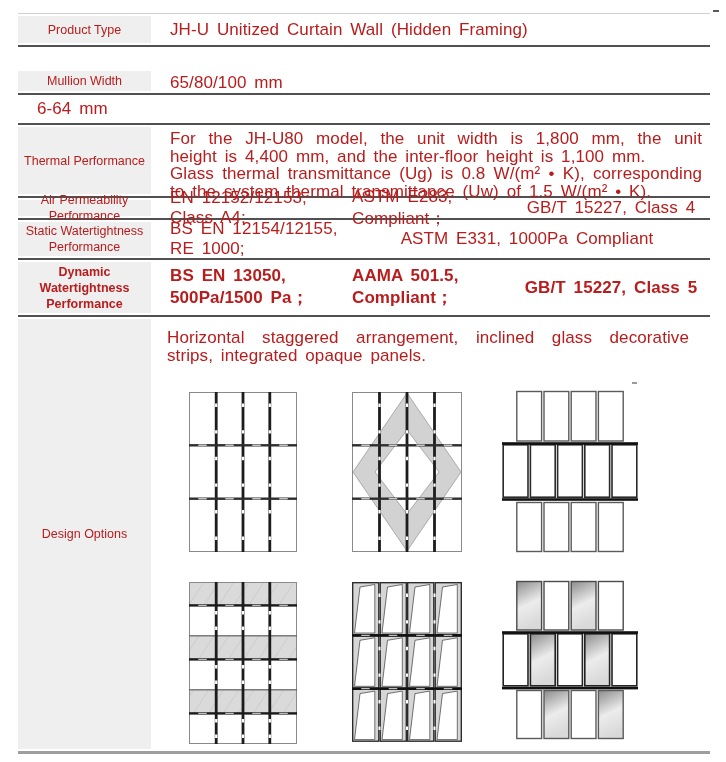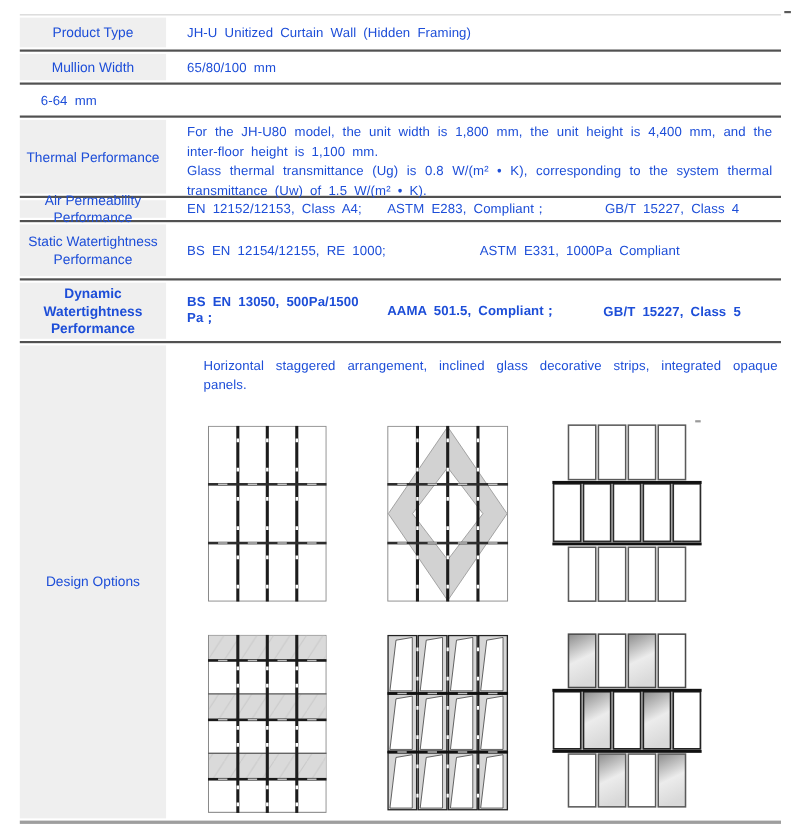--- a/index.html
+++ b/index.html
@@ -1,49 +1,49 @@
 <!DOCTYPE html>
 <html><head>
 <meta charset="utf-8">
 <style>
   html,body{margin:0;padding:0;background:#ffffff;}
   .page{position:relative;width:726px;height:762px;background:#ffffff;overflow:hidden;
-        font-family:"Liberation Sans",sans-serif;color:#1d4ed8;}
+        font-family:"Liberation Sans",sans-serif;color:#b91c1c;}
   .spec{position:absolute;left:18px;top:13px;width:692px;border-top:1px solid #cfcfcf;}
   .row{display:flex;align-items:stretch;border-bottom:2px solid #515151;box-sizing:border-box;}
   .row.last{border-bottom:3px solid #9e9e9e;}
   .lbl{flex:0 0 133px;background:#efefef;margin:2px 0;display:flex;align-items:center;justify-content:center;
        text-align:center;font-size:12.5px;line-height:1.28;padding:2px 4px;box-sizing:border-box;}
-  .val{flex:1;display:flex;align-items:center;padding:0 8px 0 19px;font-size:12px;
+  .val{flex:1;display:flex;align-items:center;padding:0 8px 0 19px;font-size:17px;
        word-spacing:3px;letter-spacing:0.1px;box-sizing:border-box;}
   .val.paras{display:block;padding-top:5px;}
   .val.paras p{margin:0;text-align:justify;line-height:17.6px;}
   .val.partsrow .p1{display:inline-block;width:182px;}
   .val.partsrow .p2{display:inline-block;width:168px;}
   .val.partsrow .p3{display:inline-block;flex:1;text-align:center;}
-  .val.design{display:block;position:relative;padding:12px 8px 0 34px;}
+  .val.design{display:block;position:relative;padding:12px 8px 0 16px;}
   .desc{width:522px;text-align:justify;line-height:17.5px;}
   .dg{position:absolute;line-height:0;}
   .dg svg{display:block;}
   .mark{position:absolute;background:#5a5a5a;}
   .m1{left:713px;top:10px;width:6px;height:2px;}
   .m2{left:632px;top:382px;width:5px;height:2px;background:#9a9a9a;}
 </style>
 </head>
 <body>
 
 <div class="page">
   <div class="spec">
 
     <div class="row" style="height:33px;">
       <div class="lbl">Product Type</div>
       <div class="val">JH-U Unitized Curtain Wall (Hidden Framing)</div>
     </div>
 
-    <div class="row" style="height:30px;">
+    <div class="row" style="height:48px;align-items:flex-end;">
       <div class="lbl">Mullion Width</div>
       <div class="val">65/80/100 mm</div>
     </div>
 
     <div class="row" style="height:30px;">
       <div class="val">6-64 mm</div>
     </div>
 
     <div class="row" style="height:73px;">
       <div class="lbl">Thermal Performance</div>
@@ -55,21 +55,21 @@
 
     <div class="row" style="height:22px;">
       <div class="lbl">Air Permeability Performance</div>
       <div class="val partsrow">
         <span class="p1">EN 12152/12153, Class A4;</span>
         <span class="p2">ASTM E283, Compliant；</span>
         <span class="p3">GB/T 15227, Class 4</span>
       </div>
     </div>
 
-    <div class="row" style="height:53px;">
+    <div class="row" style="height:40px;">
       <div class="lbl">Static Watertightness Performance</div>
       <div class="val partsrow">
         <span class="p1">BS EN 12154/12155, RE 1000;</span>
         <span class="p3">ASTM E331, 1000Pa Compliant</span>
       </div>
     </div>
 
     <div class="row" style="height:57px;font-weight:bold;">
       <div class="lbl">Dynamic Watertightness Performance</div>
       <div class="val partsrow">

